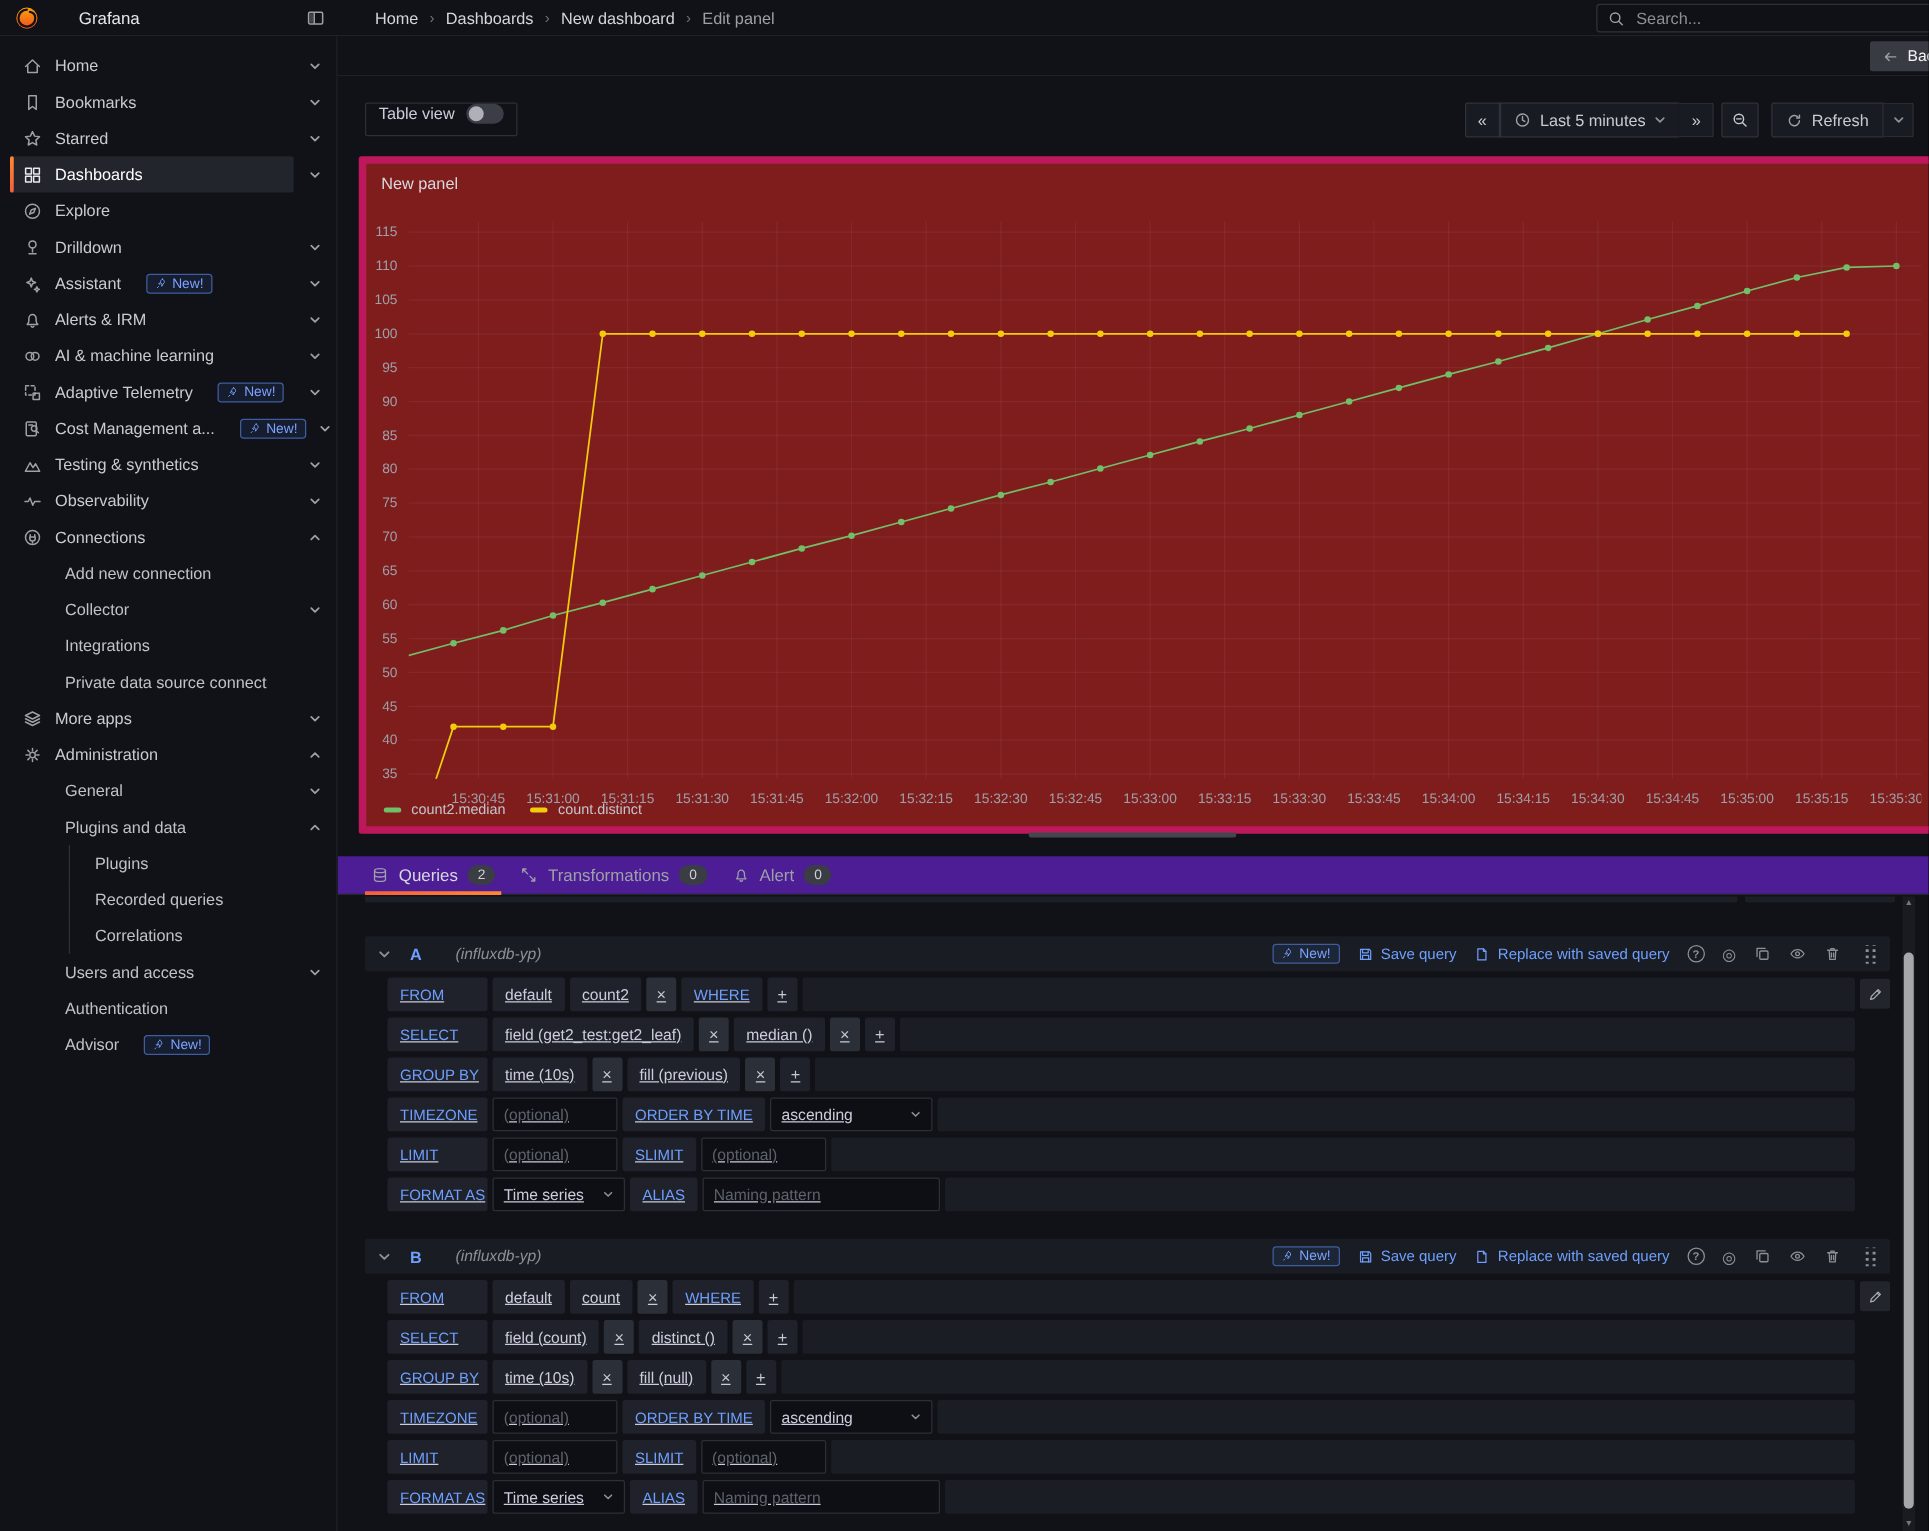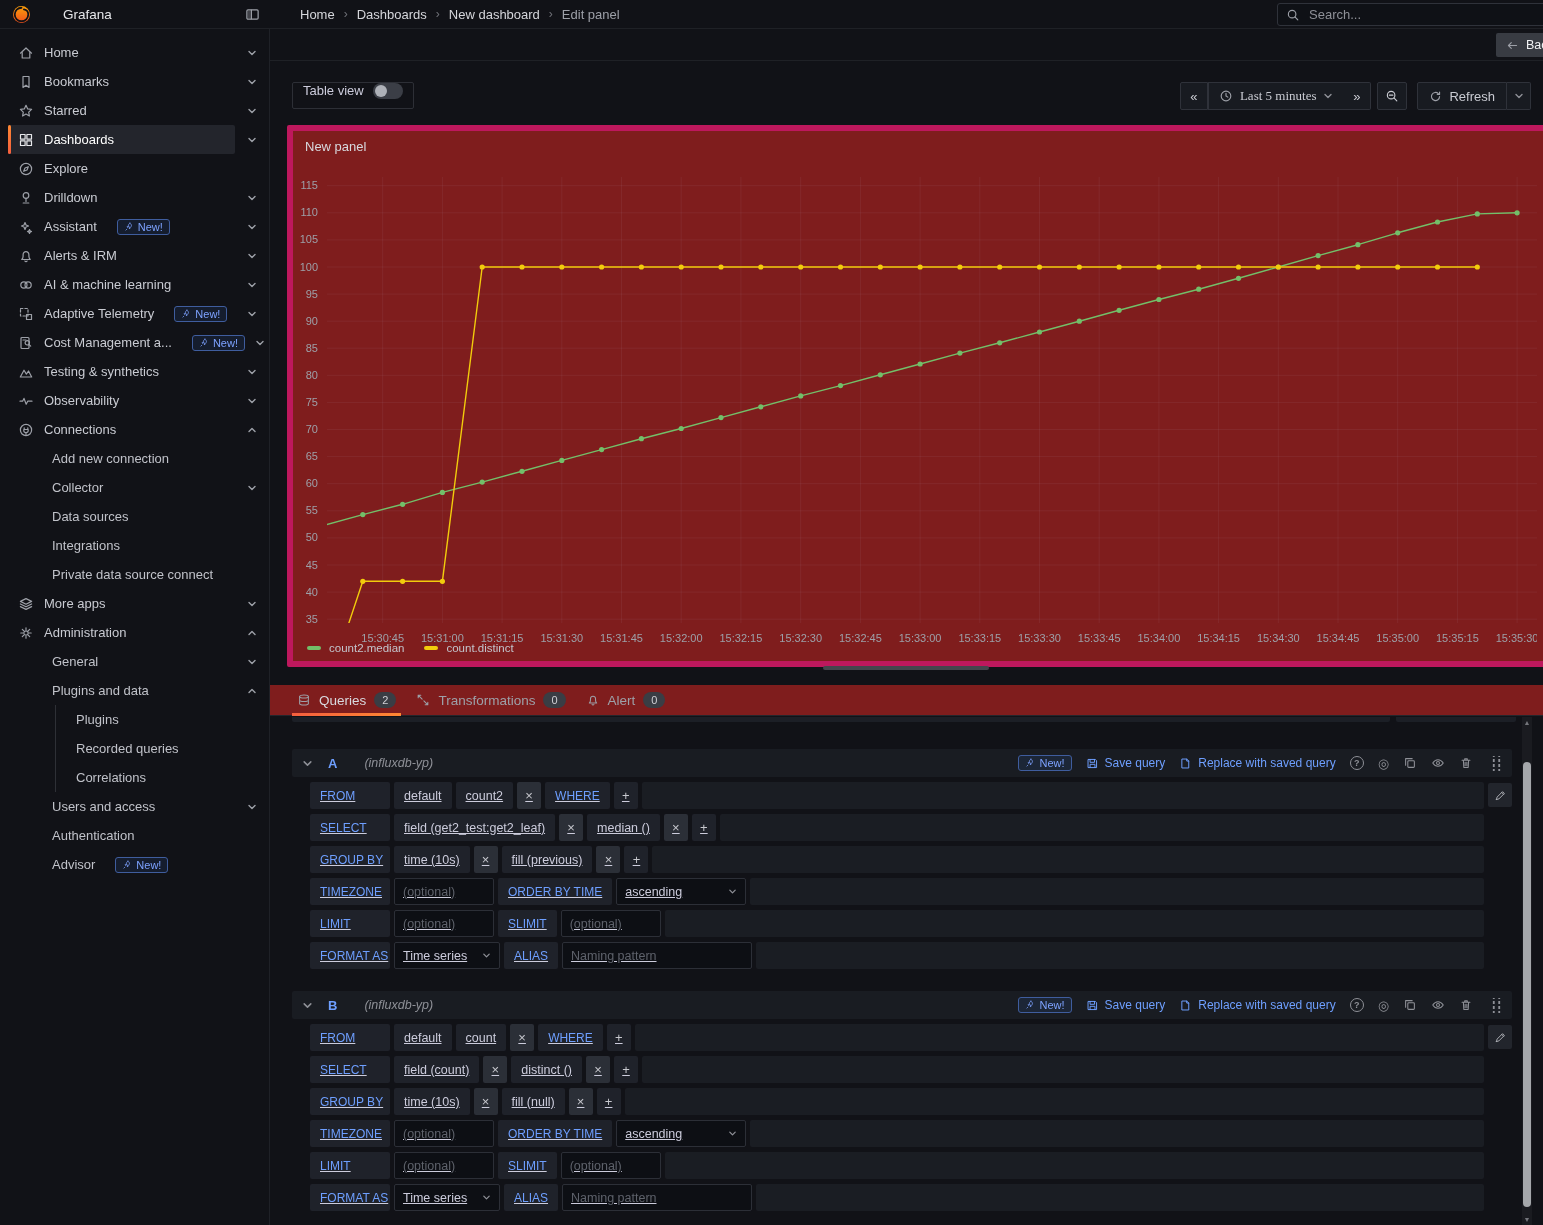--- a/index.html
+++ b/index.html
@@ -34,37 +34,37 @@
   #tableviewbox{position:absolute;left:292px;top:82px;height:27px;border:1px solid #2d2f36;border-radius:2px;
                 display:flex;align-items:flex-start;gap:9px;padding:0 10px;}
   .toggle{width:30px;height:16px;border-radius:8px;background:#3b3e46;position:relative;cursor:pointer;}
   .toggle .knob{position:absolute;left:2px;top:2px;width:12px;height:12px;border-radius:50%;background:#aeb1b8;}
   #timecontrols{position:absolute;right:12px;top:82px;display:flex;align-items:center;}
   .tbtn{height:28px;background:#181b21;border:1px solid #2f323a;display:flex;align-items:center;
         justify-content:center;color:#c9cbd2;cursor:pointer;font-size:13px;}
   .tbtn.sq{width:28px;font-size:13px;}
   .grp-l{border-radius:2px 0 0 2px;}
   .grp-r{border-radius:0 2px 2px 0;border-left:none;}
-  #timepicker{padding:0 10px;gap:7px;border-left:none;border-right:none;border-left:1px solid #2f323a;font-family:Liberation Serif, serif;}
+  #timepicker{padding:0 10px;gap:7px;border-left:none;border-right:none;border-left:1px solid #2f323a;}
   .muted{color:#8e9097;}
 
   
   #panel{position:absolute;left:287px;top:125px;width:1386px;height:542px;background:#7f1d1d;
          border:6px solid #be185d;border-radius:2px;overflow:hidden;}
   #paneltitle{position:absolute;left:12px;top:8px;font-size:13px;color:#d8d9de;z-index:2;}
   #legend{position:absolute;left:14px;bottom:7px;display:flex;gap:20px;z-index:2;}
   .lgitem{display:flex;align-items:center;gap:8px;font-size:11.5px;color:#c3c5cc;cursor:pointer;}
   .lgswatch{width:14px;height:4px;border-radius:2px;}
 
   
   #splitter{position:absolute;left:823px;top:666px;width:166px;height:4px;border-radius:2px;background:#44464d;cursor:row-resize;}
 
   
   #tabsbar{position:absolute;left:270px;top:685px;right:0;height:31px;border-bottom:1px solid #24262c;
-           display:flex;align-items:flex-start;gap:10px;padding-left:22px;background:#7f1d1d;}
+           display:flex;align-items:flex-start;gap:10px;padding-left:22px;background:#4c1d95;}
   .tab{display:flex;align-items:center;gap:8px;height:30px;padding:0 5px;position:relative;color:#9da0a8;
        cursor:pointer;font-size:13.5px;}
   .tab.active{color:#d8d9df;}
   .tab.active::after{content:"";position:absolute;left:0;right:0;bottom:-1px;height:3px;
        background:linear-gradient(90deg,#f55f3e,#ff8833);}
   .cnt{background:#3a3d44;color:#d0d1d6;font-size:11px;padding:0 8px;height:16px;border-radius:9px;
        display:flex;align-items:center;}
 
   
   #scrollarea{position:absolute;left:270px;top:717px;right:0;bottom:0;overflow:hidden;}
@@ -946,23 +946,20 @@
         </div>
         <div class="snav ind1">
           <span class="slb">Collector</span>
           <span class="schev">
             <svg width="10" height="10" viewBox="0 0 10 10" fill="none" stroke="currentColor" stroke-width="1.4" stroke-linecap="round" stroke-linejoin="round">
               <path d="M2 3.5 5 6.5 8 3.5"></path>
             </svg>
           </span>
         </div>
         <div class="snav ind1">
-          <span class="slb">Data sources</span>
-        </div>
-        <div class="snav ind1">
           <span class="slb">Integrations</span>
         </div>
         <div class="snav ind1">
           <span class="slb">Private data source connect</span>
         </div>
         <div class="snav">
           <span class="sic">
             <svg width="16" height="16" viewBox="0 0 16 16" fill="none" stroke="currentColor" stroke-width="1.2" stroke-linecap="round" stroke-linejoin="round">
               <path d="M8 2.6 13.6 5.4 8 8.2 2.4 5.4z"></path>
               <path d="M2.4 8 8 10.8 13.6 8M2.4 10.6 8 13.4l5.6-2.8"></path>

